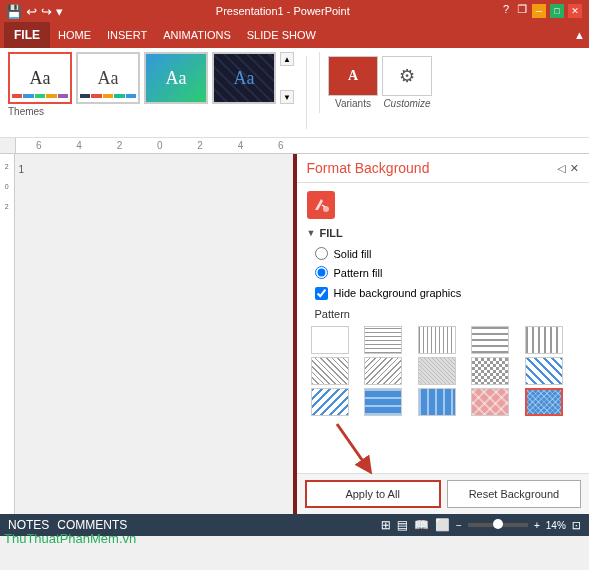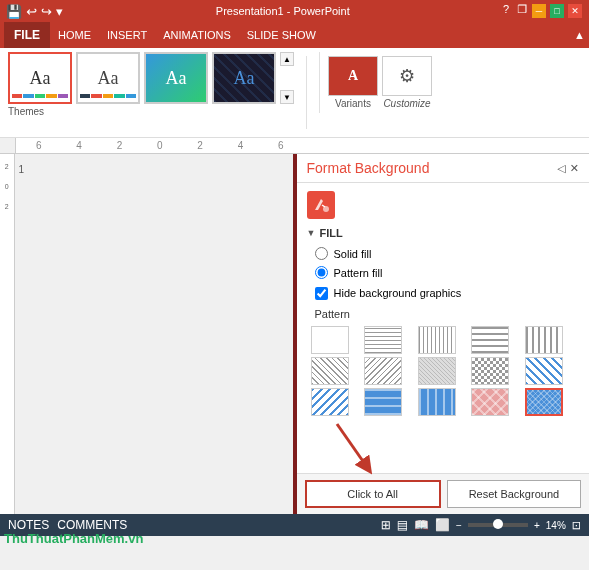--- a/index.html
+++ b/index.html
@@ -323,21 +323,21 @@
     .status-left { display: flex; gap: 8px; align-items: center; }
     .status-right { margin-left: auto; display: flex; gap: 6px; align-items: center; }
     .status-icon { font-size: 12px; cursor: pointer; }
     .zoom-slider { width: 60px; height: 4px; background: #555; position: relative; cursor: pointer; }
     .zoom-thumb { position: absolute; top: -4px; left: 50%; width: 10px; height: 10px; background: white; border-radius: 50%; transform: translateX(-50%); }
     .watermark {
       position: absolute;
       bottom: 24px;
       left: 4px;
       font-size: 13px;
-      font-weight: bold;
+      font-weight: normal;
       color: #27ae60;
       z-index: 5;
     }
   </style>
 </head>
 <body>
 
 <div class="title-bar">
   <div class="title-bar-icons">
     <span>💾</span>
@@ -511,21 +511,21 @@
     <div class="apply-bar" style="position:relative;">
 
       <svg style="position:absolute;top:-55px;left:30px;width:60px;height:60px;z-index:20;" viewBox="0 0 60 60">
         <defs>
           <marker id="arrowhead" markerWidth="6" markerHeight="6" refX="3" refY="3" orient="auto">
             <polygon points="0 0, 6 3, 0 6" fill="#c0392b"></polygon>
           </marker>
         </defs>
         <line x1="10" y1="5" x2="40" y2="48" stroke="#c0392b" stroke-width="3" marker-end="url(#arrowhead)"></line>
       </svg>
-      <button class="apply-btn" style="border:2px solid #c0392b;">Click to All</button>
+      <button class="apply-btn" style="border:2px solid #c0392b;">Apply to All</button>
       <button class="apply-btn">Reset Background</button>
     </div>
   </div>
 </div>
 
 <div class="status-bar">
   <div class="status-left">
     <span class="status-icon">NOTES</span>
     <span class="status-icon">COMMENTS</span>
   </div>

